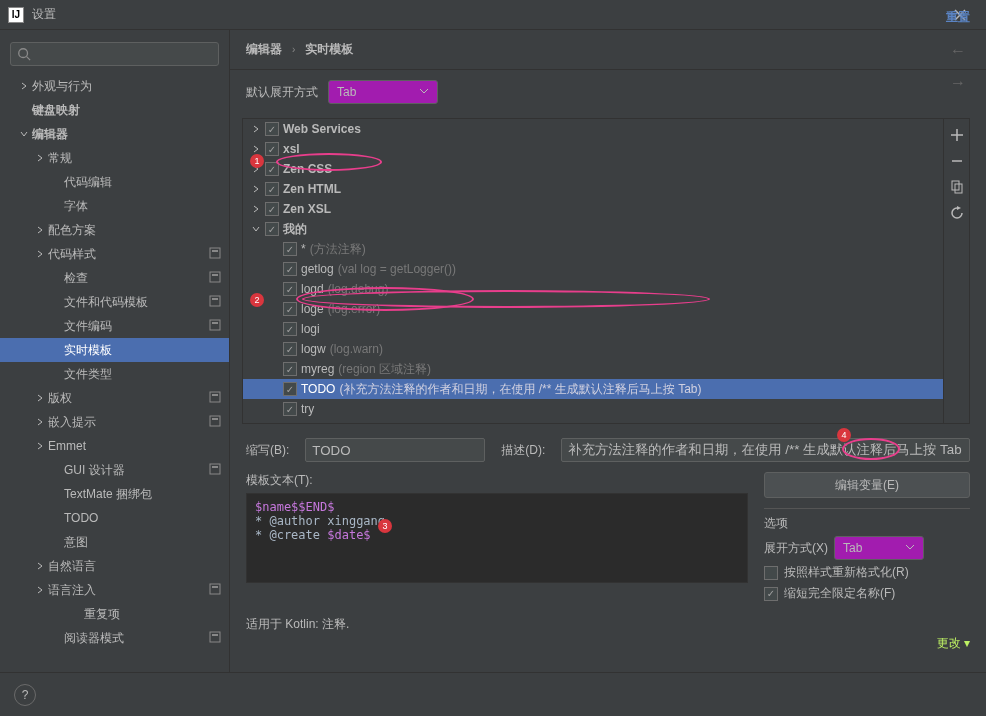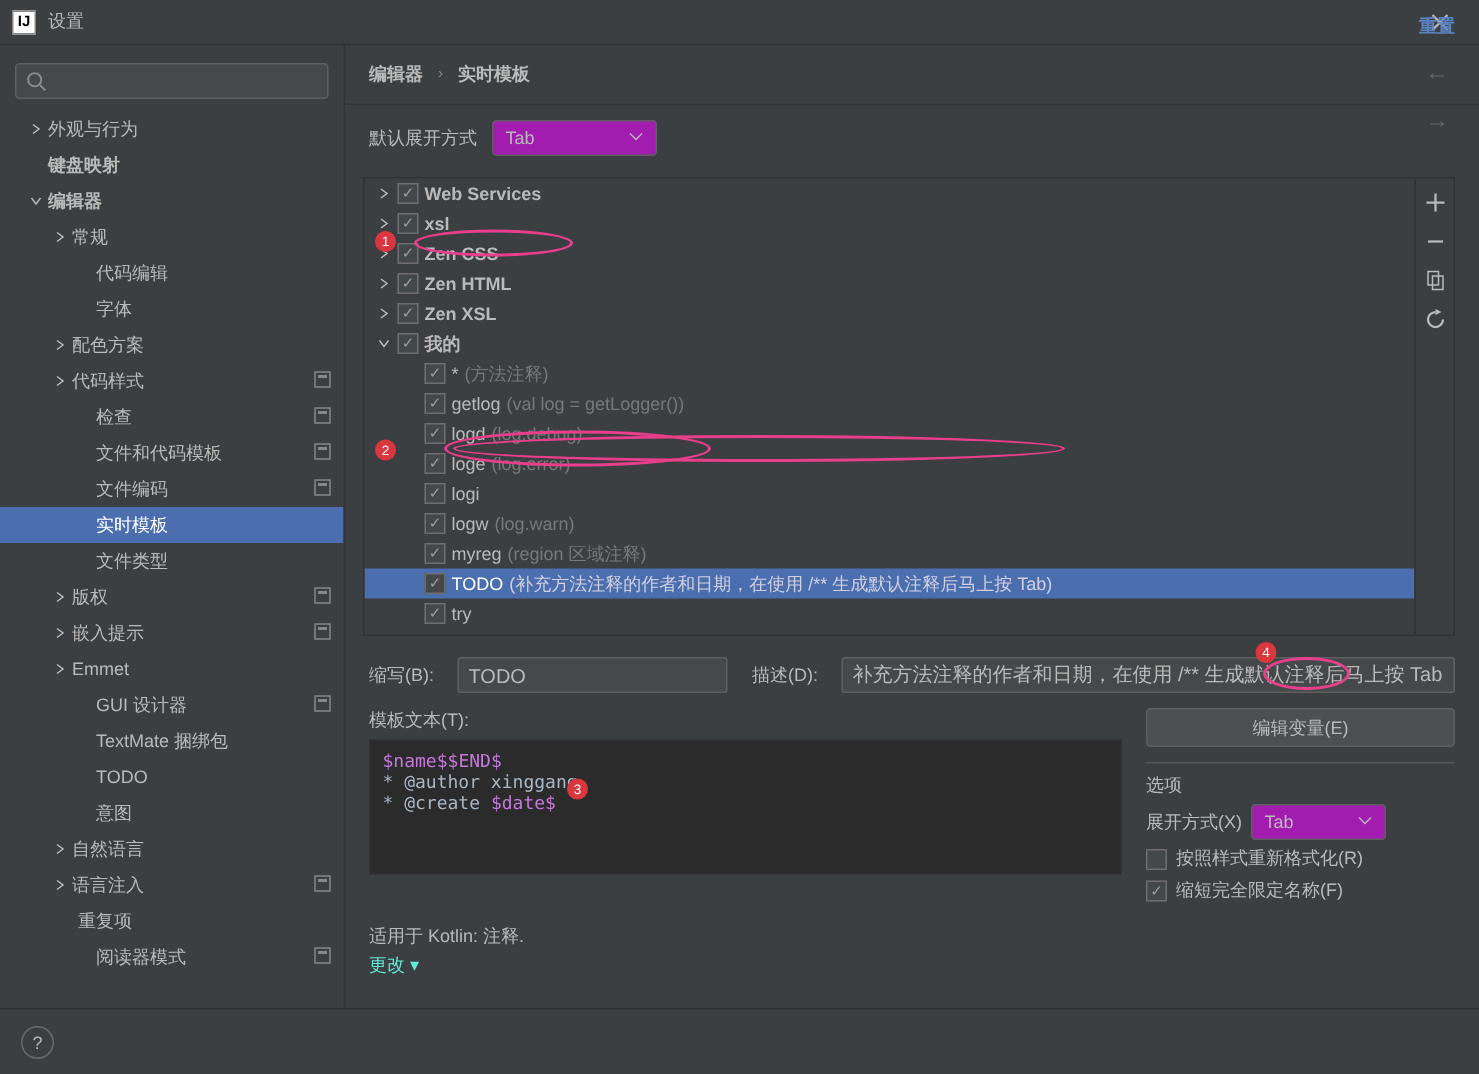--- a/index.html
+++ b/index.html
@@ -207,21 +207,21 @@
   width: 14px; height: 14px;
   border: 1px solid #6e6e6e;
   background: #43494a;
   display: flex; align-items: center; justify-content: center;
   font-size: 10px; color: #a0a0a0;
 }
 .applies {
   padding: 10px 16px;
   display:flex; flex-direction:column; gap:2px;
 }
-.applies .link { color: #5eead4; }
+.applies .link { color: #bef264; text-align: right; }
 .bottombar {
   position: absolute;
   bottom: 0; left: 0; right: 0;
   height: 44px;
   border-top: 1px solid #323232;
   display: flex;
   align-items: center;
   padding: 0 14px;
   gap: 10px;
   background: #3c3f41;
@@ -430,21 +430,21 @@
             <svg class="chevr" viewBox="0 0 8 8">
               <path d="M2 1 L6 4 L2 7" stroke="#bababa" fill="none"></path>
             </svg>
           </span>
           <span>语言注入</span>
           <span class="icon-right"><svg width="12" height="12" viewBox="0 0 12 12">
               <rect x="1" y="1" width="10" height="10" stroke="#888" fill="none"></rect>
               <rect x="3" y="3" width="6" height="2" fill="#888"></rect>
             </svg></span>
         </div>
-        <div class="tree-item" style="padding-left: 38px;">
+        <div class="tree-item" style="padding-left: 70px;">
           <span class="arrow"></span>
           <span>重复项</span>
         </div>
         <div class="tree-item" style="padding-left: 50px;">
           <span class="arrow"></span>
           <span>阅读器模式</span>
           <span class="icon-right"><svg width="12" height="12" viewBox="0 0 12 12">
               <rect x="1" y="1" width="10" height="10" stroke="#888" fill="none"></rect>
               <rect x="3" y="3" width="6" height="2" fill="#888"></rect>
             </svg></span>

